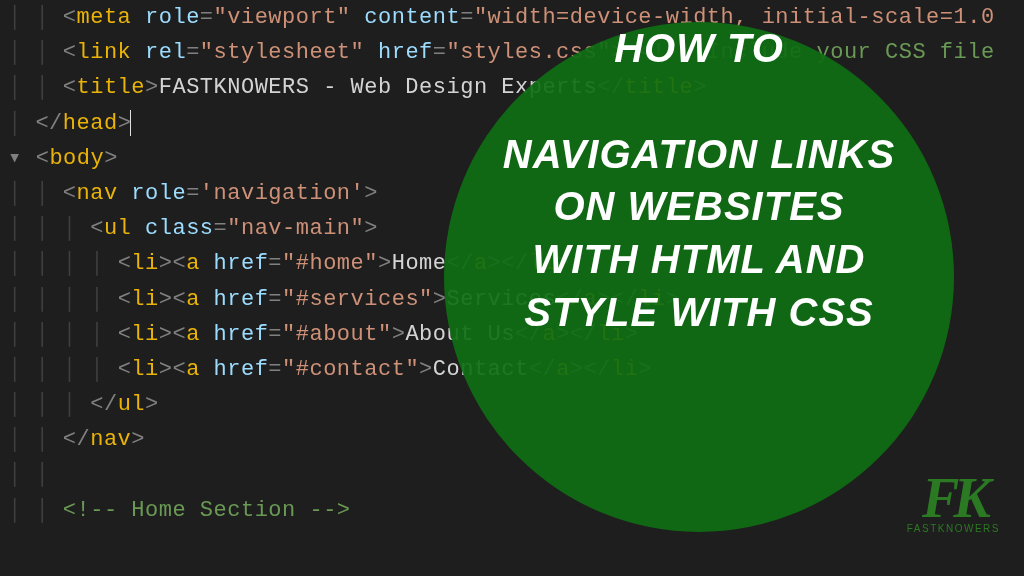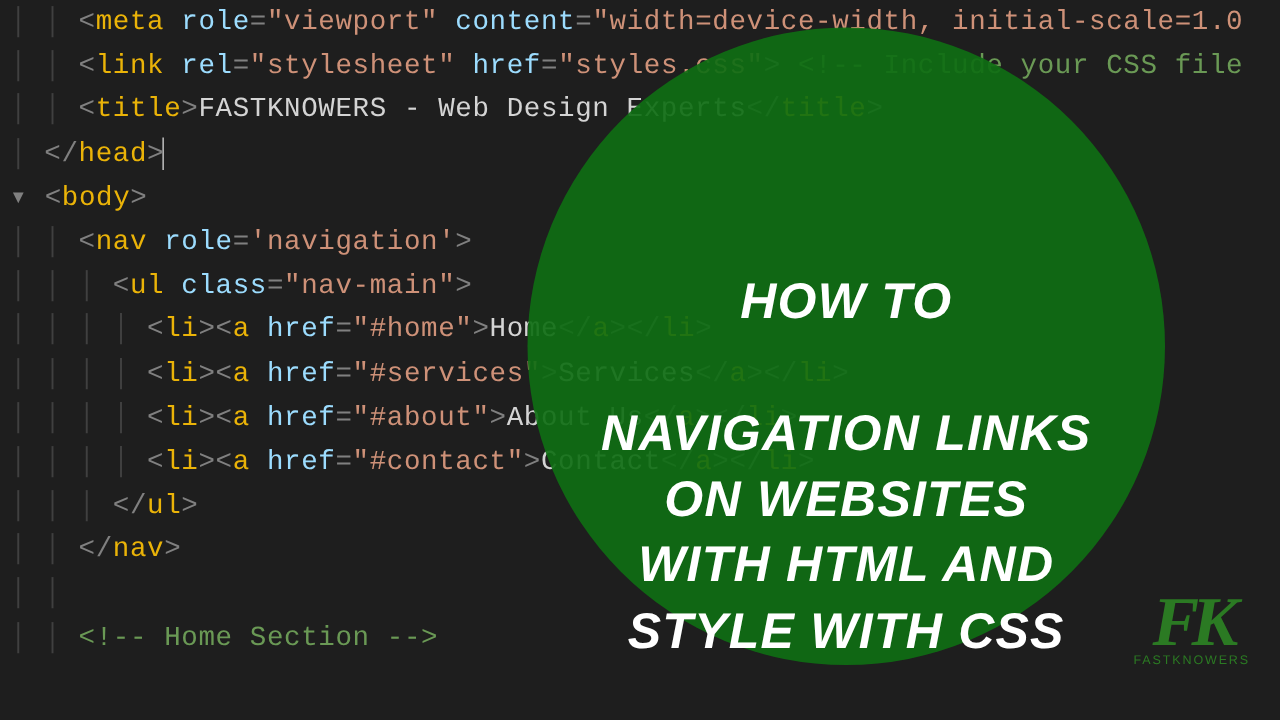--- a/index.html
+++ b/index.html
@@ -9,21 +9,21 @@
   .guide{color:#404040}
   .punct{color:#808080}
   .tag{color:#eab308}
   .attr-name{color:#9cdcfe}
   .attr-val{color:#ce9178}
   .text{color:#d4d4d4}
   .comment{color:#6a9955}
   .fold{color:#808080;display:inline-block;width:14px}
   .cursor{display:inline-block;width:1px;height:26px;background:#e0e0e0;vertical-align:middle;margin-left:-1px}
 
-  .circle{position:absolute;width:510px;height:510px;border-radius:50%;background:rgba(15,110,20,0.92);top:22px;left:422px;display:flex;align-items:flex-end;justify-content:center}
+  .circle{position:absolute;width:510px;height:510px;border-radius:50%;background:rgba(15,110,20,0.92);top:22px;left:444px;display:flex;align-items:flex-start;justify-content:center}
   .headline{font-family:Impact,'Arial Narrow Bold',sans-serif;color:#fff;font-style:italic;font-weight:bold;font-size:40px;line-height:1.32;text-align:center;letter-spacing:1px;padding:0 40px}
 
   .logo{position:absolute;right:24px;bottom:42px;text-align:center;color:#2b7a23}
   .logo-mark{font-family:serif;font-style:italic;font-weight:bold;font-size:56px;line-height:0.8;letter-spacing:-6px}
   .logo-word{font-family:Arial,sans-serif;font-size:10px;letter-spacing:1.5px;margin-top:2px}
 </style>
 </head>
 <body>
 
 <div class="code-area">

